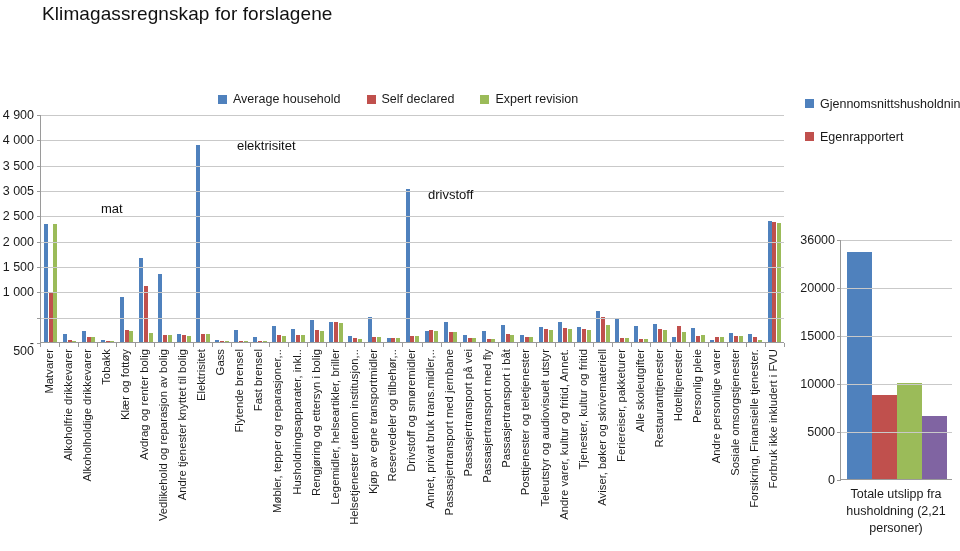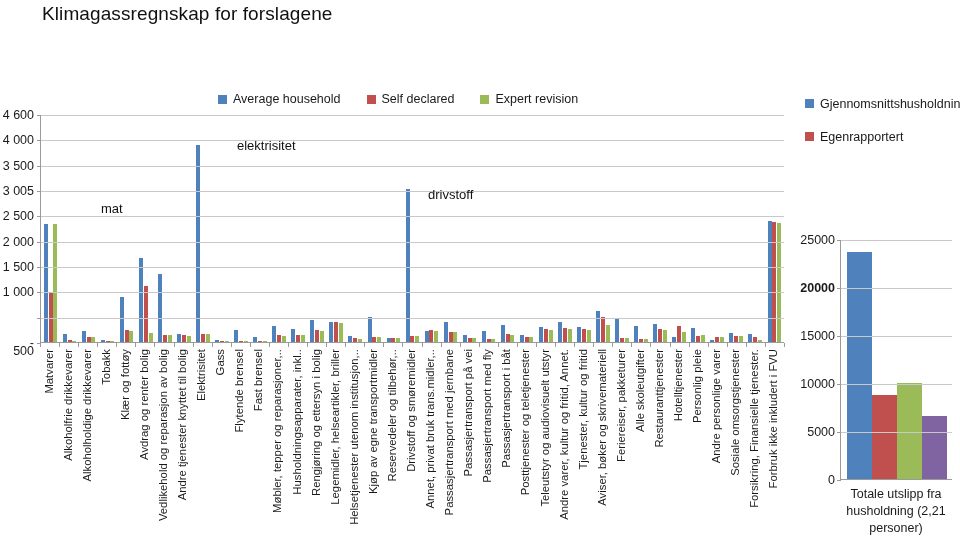--- a/index.html
+++ b/index.html
@@ -290,21 +290,21 @@
   <div id="left-y-axis">
       <div class="ytick" style="top: 228px;">-</div>
       <div class="ytick" style="top: 202.667px; margin-top: 33px;">500</div>
       <div class="ytick" style="top: 177.333px;">1 000</div>
       <div class="ytick" style="top: 152px;">1 500</div>
       <div class="ytick" style="top: 126.667px;">2 000</div>
       <div class="ytick" style="top: 101.333px;">2 500</div>
       <div class="ytick" style="top: 76px;">3 005</div>
       <div class="ytick" style="top: 50.6667px;">3 500</div>
       <div class="ytick" style="top: 25.3333px;">4 000</div>
-      <div class="ytick" style="top: 0px;">4 600</div>
+      <div class="ytick" style="top: 0px;">4 900</div>
     </div>
   <div id="left-plot">
     <div id="left-groups">
         <div class="grp">
           <div class="bar" style="height: 118.053px; background: rgb(79, 129, 189);"></div>
           <div class="bar" style="height: 49.6533px; background: rgb(192, 80, 77);"></div>
           <div class="bar" style="height: 118.053px; background: rgb(155, 187, 89);"></div>
         </div>
         <div class="grp">
           <div class="bar" style="height: 7.6px; background: rgb(79, 129, 189);"></div>
@@ -693,22 +693,22 @@
       <span class="legend-label">Egenrapportert</span>
     </div>
   </div>
 
 <div id="right-chart">
   <div id="right-y-axis">
       <div class="ytick" style="top: 240px;">0</div>
       <div class="ytick" style="top: 192px;">5000</div>
       <div class="ytick" style="top: 144px;">10000</div>
       <div class="ytick" style="top: 96px;">15000</div>
-      <div class="ytick" style="top: 48px; font-weight: bold;">20000</div>
-      <div class="ytick" style="top: 0px;">25000</div>
+      <div class="ytick" style="top: 48px;">20000</div>
+      <div class="ytick" style="top: 0px;">36000</div>
     </div>
   <div id="right-plot">
     <div id="right-bars">
         <div class="bar" style="height: 226.56px; background: rgb(79, 129, 189);"></div>
         <div class="bar" style="height: 84.48px; background: rgb(192, 80, 77);"></div>
         <div class="bar" style="height: 96px; background: rgb(155, 187, 89);"></div>
         <div class="bar" style="height: 63.36px; background: rgb(128, 100, 162);"></div>
       </div>
   <div class="tickmark" style="top: 240px;"></div>
       <div class="gridline" style="top: 192px;"></div>

